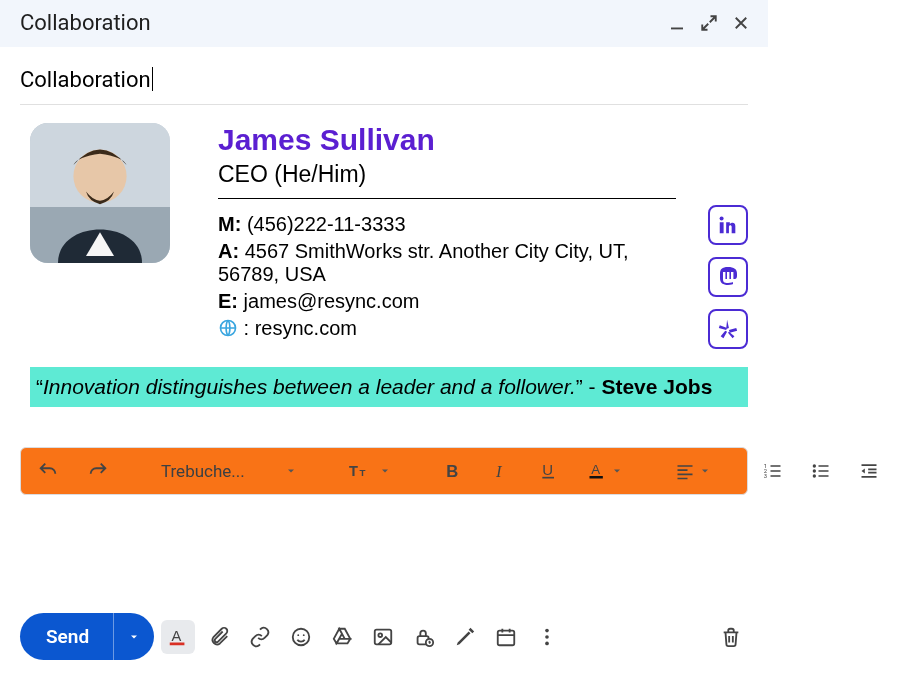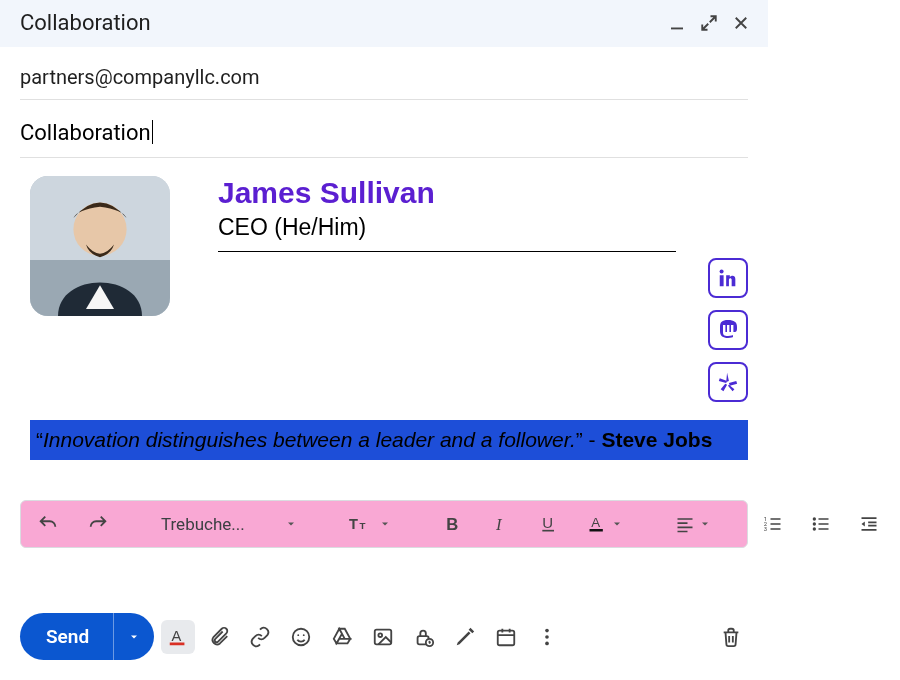--- a/index.html
+++ b/index.html
@@ -48,31 +48,31 @@
   .sig-hr { border:none; border-top:1.5px solid #000; margin:10px 0 14px 0; max-width:460px; }
   .sig-line { font-size:20px; margin:4px 0; font-family: Arial, sans-serif; }
   .sig-line b { font-weight:700; }
   .globe { display:inline-block; vertical-align:-3px; }
   .social-col { display:flex; flex-direction:column; gap:12px; margin-left:8px; margin-top:82px; }
   .social {
     width:40px; height:40px; border:2px solid #4b2bd4; border-radius:8px;
     display:flex; align-items:center; justify-content:center; cursor:pointer;
   }
   .quote-banner {
-    background:#1d4ed8; padding:8px 6px; margin-top:18px;
+    background:#5eead4; padding:8px 6px; margin-top:18px;
     font-size:21px; font-family: Arial, sans-serif;
   }
   .quote-banner .qt { font-style:italic; }
   .quote-banner .auth { font-weight:700; }
   .toolbar1 {
     margin: 40px 0 0 0;
     border:1px solid #dadce0; border-radius:6px;
     padding:6px 8px;
     display:flex; align-items:center; gap:12px;
-    background:#f9a8d4;
+    background:#f97316;
   }
   .tbtn { padding:6px 8px; display:flex; align-items:center; gap:4px; cursor:pointer; color:#444; border-radius:4px; }
   .vsep { width:1px; height:26px; background:#dadce0; margin:0 6px; }
   .font-sel { width:120px; overflow:hidden; text-overflow:ellipsis; white-space:nowrap; font-size:17px; color:#3c4043; }
   .bottom-row {
     padding: 22px 20px 20px 20px;
     display:flex; align-items:center; gap:7px;justify-content:flex-end;
   }
   .send-btn {
     display:flex; align-items:stretch; border-radius:999px; overflow:hidden;
@@ -106,23 +106,20 @@
       <div class="ctrl">
         <svg width="18" height="18" viewBox="0 0 24 24" stroke="#444" stroke-width="2.5">
             <path d="M5 5l14 14M19 5L5 19"></path>
           </svg>
       </div>
     </div>
   </div>
 
   <div class="compose-body">
 
-    <div class="field-row">
-      <span>partners@companyllc.com</span>
-    </div>
 
     <div class="subject-row">
       <span>Collaboration</span><span class="cursor"></span>
     </div>
 
     <div class="message-area">
       <div class="sig">
         <div class="avatar">
           <svg viewBox="0 0 100 100">
             <rect width="100" height="100" fill="#cdd6de"></rect>
@@ -131,20 +128,42 @@
             <path d="M20 100 C20 68 80 68 80 100 Z" fill="#1f2a36"></path>
             <path d="M40 95 L50 78 L60 95 Z" fill="#f6f6f6"></path>
             <path d="M31 30 Q50 8 69 30 Q66 24 50 22 Q34 24 31 30 Z" fill="#3a2a1a"></path>
             <path d="M40 49 Q50 62 60 49 Q58 56 50 58 Q42 56 40 49 Z" fill="#3a2a1a"></path>
           </svg>
         </div>
         <div class="sig-main">
           <div class="sig-name">James Sullivan</div>
           <div class="sig-title">CEO (He/Him)</div>
           <hr class="sig-hr">
+          <div class="sig-line">
+            <b>M:</b>
+            <span>(456)222-11-3333</span>
+          </div>
+          <div class="sig-line" style="max-width:460px;">
+            <b>A:</b>
+            <span>4567 SmithWorks str. Another City City, UT, 56789, USA</span>
+          </div>
+          <div class="sig-line">
+            <b>E:</b>
+            <span>james@resync.com</span>
+          </div>
+          <div class="sig-line">
+            <span class="globe">
+              <svg width="20" height="20" viewBox="0 0 24 24" fill="none" stroke="#3aa6e0" stroke-width="2">
+                <circle cx="12" cy="12" r="9"></circle>
+                  <path d="M3 12h18M12 3c3 3 3 15 0 18M12 3c-3 3-3 15 0 18"></path>
+              </svg>
+            </span>
+            <span>:</span>
+            <span>resync.com</span>
+          </div>
         </div>
         <div class="social-col">
           <div class="social">
             <svg width="22" height="22" viewBox="0 0 24 24" fill="#4b2bd4">
               <circle cx="5" cy="5" r="2.2"></circle>
                 <rect x="3" y="9" width="4.2" height="12"></rect>
               <path d="M10 9h4v2c1-1.8 6-2.8 6 2v8h-4v-7c0-2.5-3-2.3-3 0v7h-3z"></path>
             </svg>
           </div>
           <div class="social">

